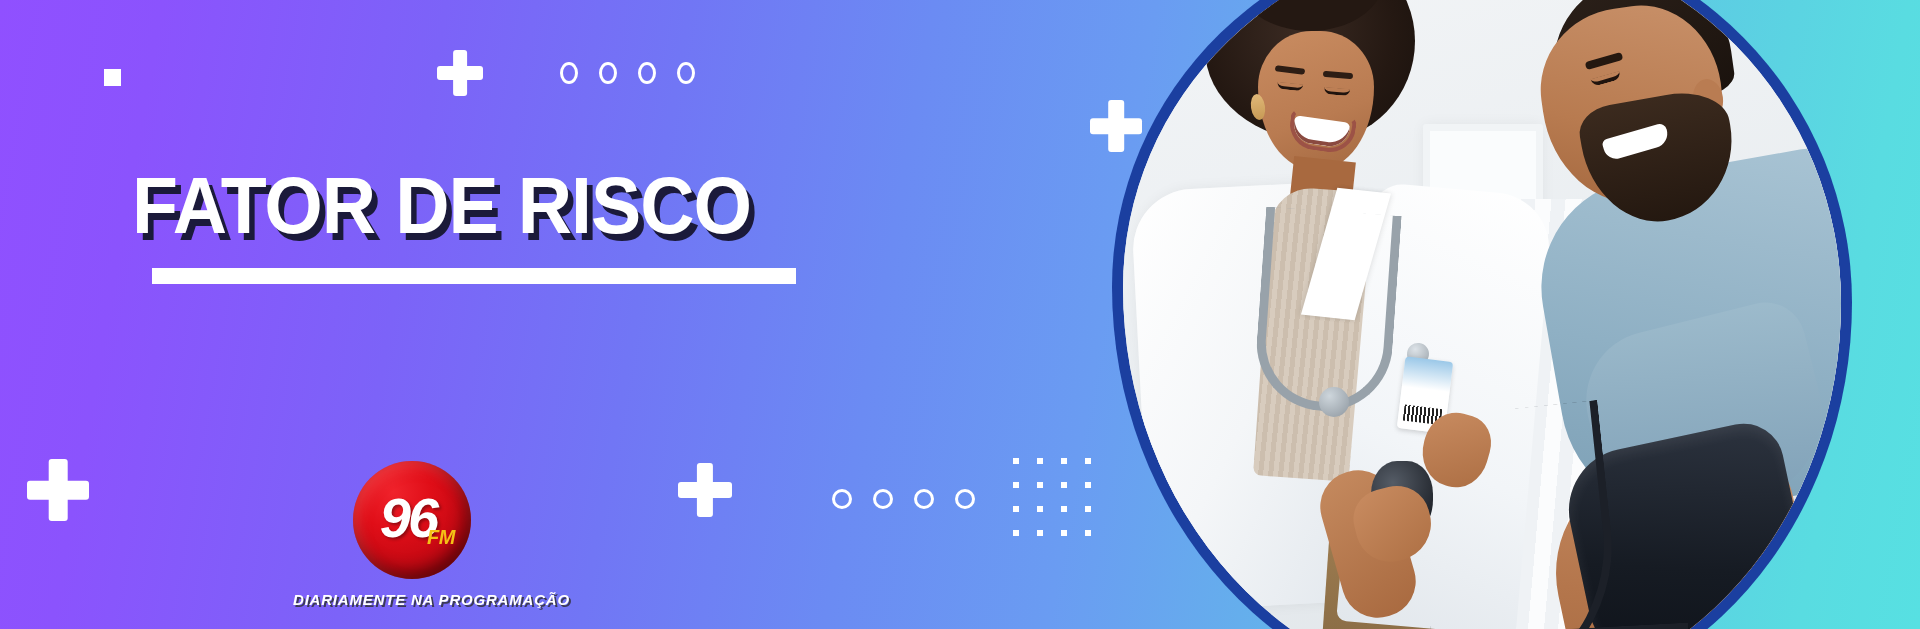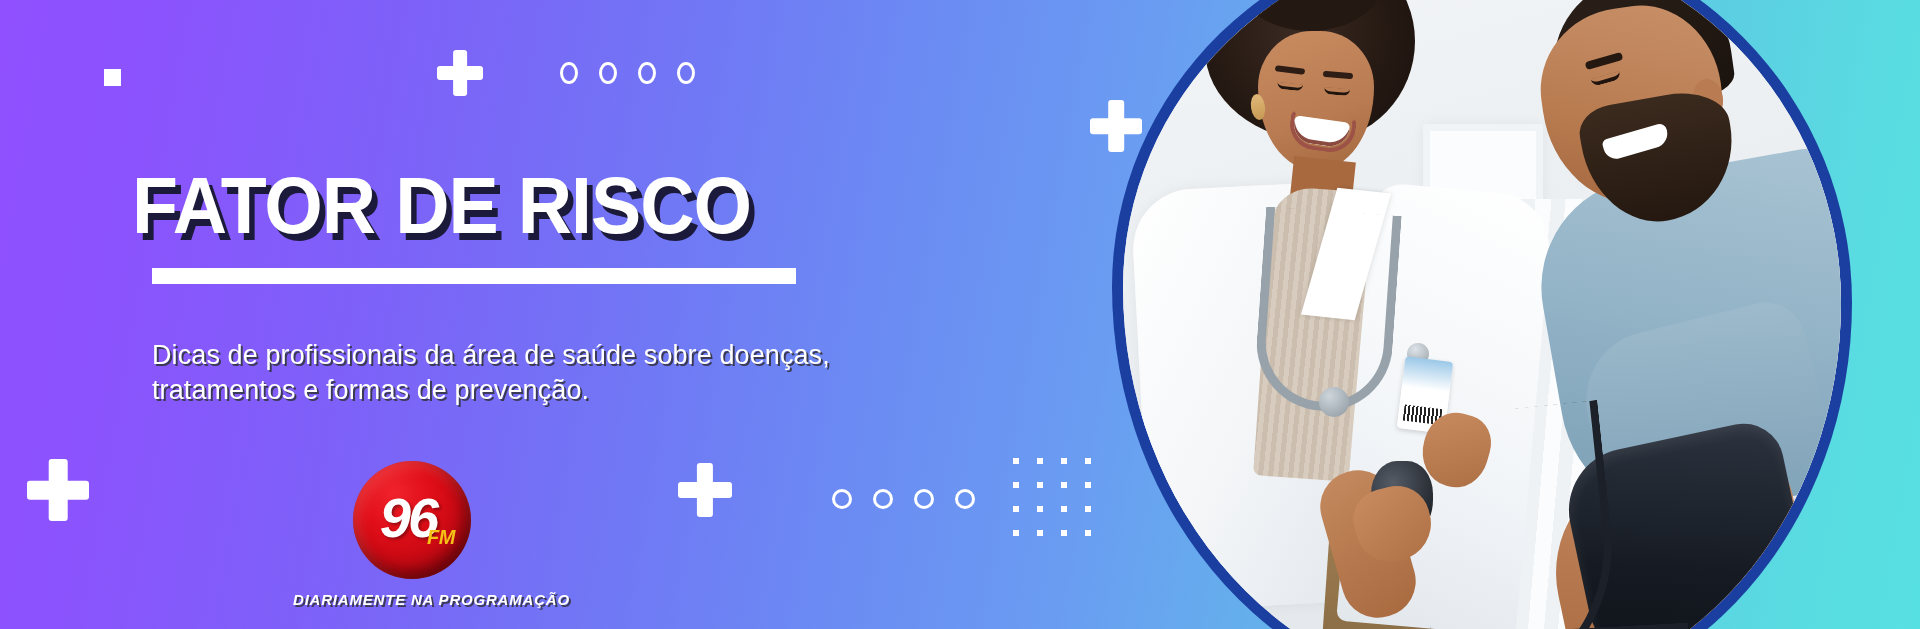--- a/index.html
+++ b/index.html
@@ -438,21 +438,20 @@
       <i></i>
     <i></i>
       <i></i>
       <i></i>
       <i></i>
   </div>
 
   <div class="content">
     <div class="headline">FATOR DE RISCO</div>
     <div class="rule"></div>
-    <div class="subtitle">Dicas de profissionais da área de saúde sobre doenças, tratamentos e formas de prevenção.</div>
 
     <div class="logo-wrap">
       <div class="logo-disc">
         <span class="logo-96">96</span>
         <span class="logo-fm">FM</span>
       </div>
       <div class="logo-tag">DIARIAMENTE NA PROGRAMAÇÃO</div>
     </div>
   </div>
 

